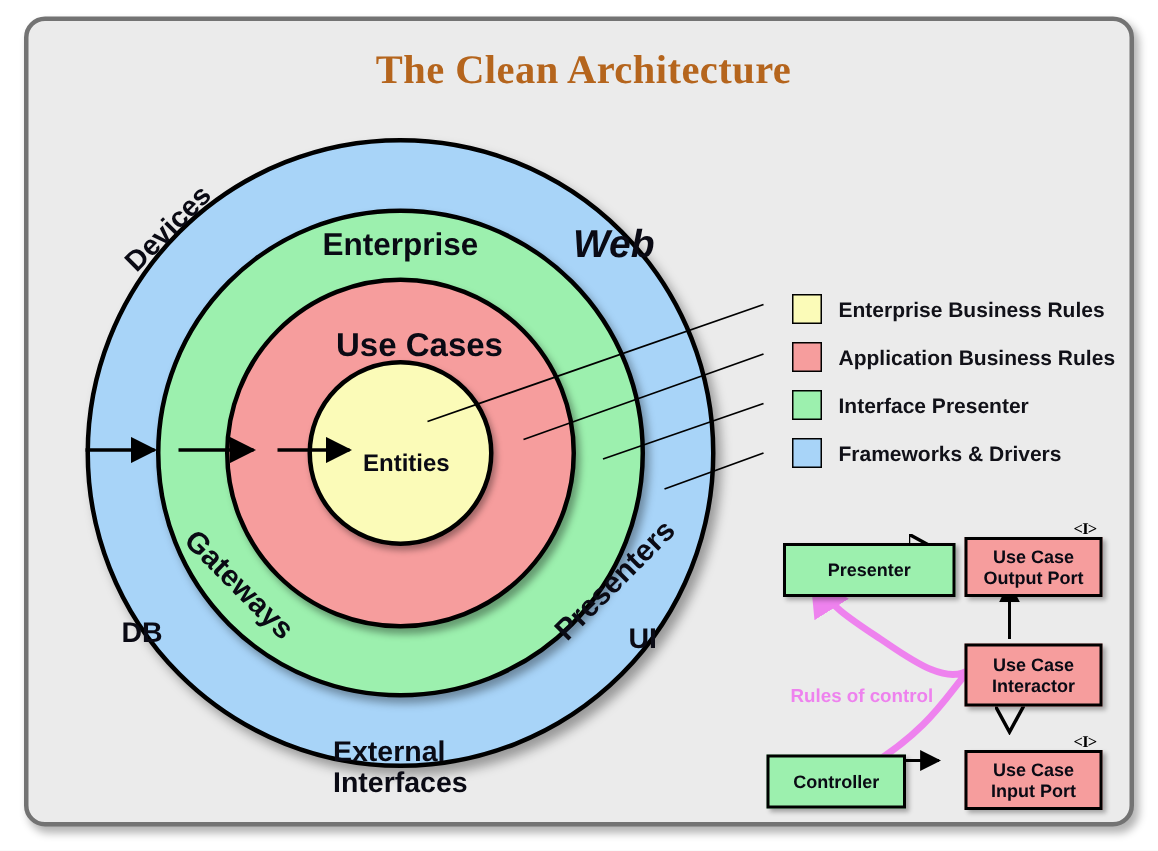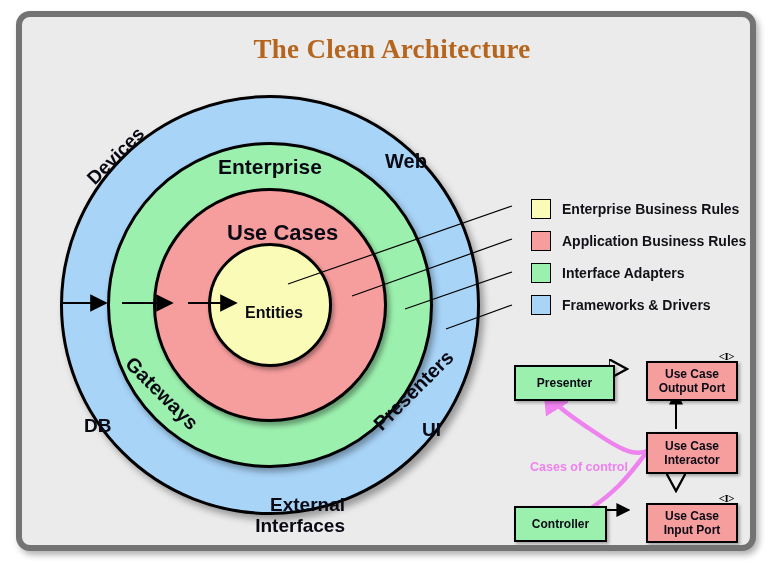--- a/index.html
+++ b/index.html
@@ -15,21 +15,21 @@
     font-family: "Liberation Sans", sans-serif;
   }
 
   #panel {
     position: absolute;
     left: 16px;
     top: 11px;
     width: 740px;
     height: 540px;
     background: #ebebeb;
-    border: 6px solid #737373;
+    border: 3px solid #737373;
     border-radius: 14px;
     box-shadow: 3px 4px 6px rgba(0,0,0,0.30);
     box-sizing: border-box;
     overflow: hidden;
   }
 
   #title {
     position: absolute;
     left: 0;
     top: 17px;
@@ -63,32 +63,32 @@
   
   .ring-label {
     position: absolute;
     font-weight: bold;
     color: #0a0a14;
     white-space: nowrap;
     text-align: center;
   }
   #lbl-devices   { left: 58px;  top: 128px; font-size: 19px;
                    transform: rotate(-45deg); transform-origin: center; }
-  #lbl-web       { left: 363px; top: 133px; font-size: 20px; }
+  #lbl-web       { left: 363px; top: 133px; font-size: 26px; font-style: italic; }
   #lbl-db        { left: 62px;  top: 398px; font-size: 19px; text-align: center; }
   #lbl-ui        { left: 400px; top: 402px; font-size: 19px; }
   #lbl-gateways  { left: 93px;  top: 365px; font-size: 20px;
                    transform: rotate(45deg); transform-origin: center; }
   #lbl-presenters{ left: 340px; top: 362px; font-size: 20px;
                    transform: rotate(-45deg); transform-origin: center; }
   #lbl-controllers{ left: 196px; top: 138px; font-size: 21px; }
   #lbl-usecases  { left: 205px; top: 203px; font-size: 22px; }
   #lbl-entities  { left: 223px; top: 287px; font-size: 16px; }
   #lbl-external  { left: 203px; top: 477px; font-size: 19px;
-                   line-height: 1.12; text-align: right; width: 120px; }
+                   line-height: 1.12; text-align: left; width: 120px; }
 
   
   #legend { position: absolute; left: 509px; top: 178px; }
   .legend-row {
     display: flex;
     align-items: center;
     height: 27px;
     margin-bottom: 5px;
   }
   .legend-swatch {
@@ -113,21 +113,21 @@
     display: flex;
     align-items: center;
     justify-content: center;
     text-align: center;
     font-size: 12px;
     font-weight: bold;
     color: #0a0a14;
     line-height: 1.2;
     box-shadow: 2px 2px 3px rgba(0,0,0,0.30);
   }
-  #box-presenter  { left: 492px; top: 348px; width: 101px; height: 36px; }
+  #box-presenter  { left: 503px; top: 348px; width: 115px; height: 36px; }
   #box-controller { left: 492px; top: 489px; width: 93px; height: 36px; }
   #box-output     { left: 624px; top: 344px; width: 92px; height: 40px; }
   #box-interactor { left: 624px; top: 415px; width: 92px; height: 42px; }
   #box-input      { left: 624px; top: 486px; width: 92px; height: 40px; }
 
   .iface-marker {
     position: absolute;
     top: -13px;
     right: 2px;
     font-family: "Liberation Serif", serif;
@@ -220,21 +220,21 @@
     <div class="legend-row">
       <span class="legend-swatch" style="background: rgb(251, 251, 184);"></span>
       <span class="legend-label">Enterprise Business Rules</span>
     </div>
     <div class="legend-row">
       <span class="legend-swatch" style="background: rgb(246, 157, 157);"></span>
       <span class="legend-label">Application Business Rules</span>
     </div>
     <div class="legend-row">
       <span class="legend-swatch" style="background: rgb(156, 240, 174);"></span>
-      <span class="legend-label">Interface Adapters</span>
+      <span class="legend-label">Interface Presenter</span>
     </div>
     <div class="legend-row">
       <span class="legend-swatch" style="background: rgb(168, 212, 248);"></span>
       <span class="legend-label">Frameworks &amp; Drivers</span>
     </div>
   </div>
 
   <div class="fc-box" id="box-presenter" style="background: rgb(156, 240, 174);">
     <span>Presenter</span>
   </div>
@@ -250,15 +250,15 @@
 
   <div class="fc-box" id="box-interactor" style="background: rgb(246, 157, 157);">
     <span>Use Case<br>Interactor</span>
   </div>
 
   <div class="fc-box" id="box-input" style="background: rgb(246, 157, 157);">
     <span class="iface-marker">&lt;I&gt;</span>
     <span>Use Case<br>Input Port</span>
   </div>
 
-  <div id="flow-label">Cases of control</div>
+  <div id="flow-label">Rules of control</div>
 
 </div>
 
 </body></html>

